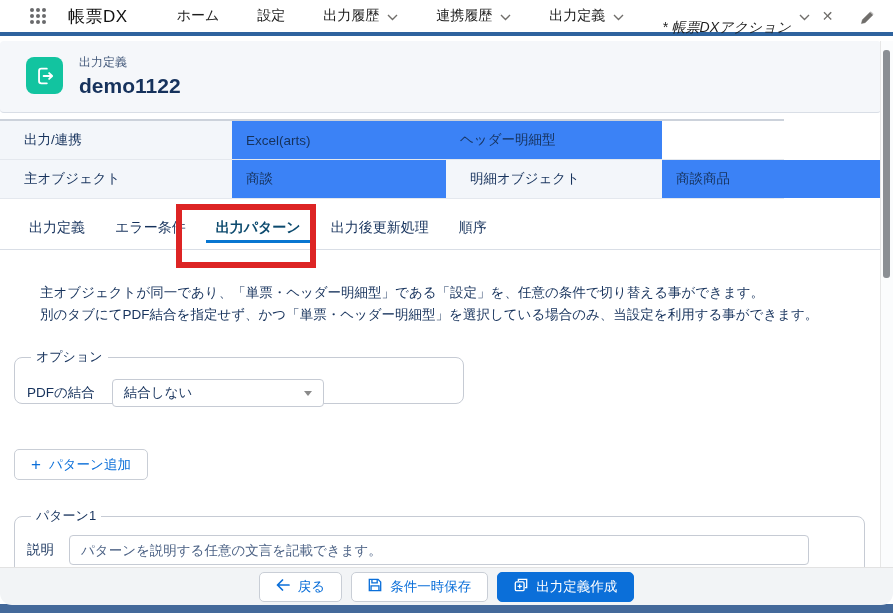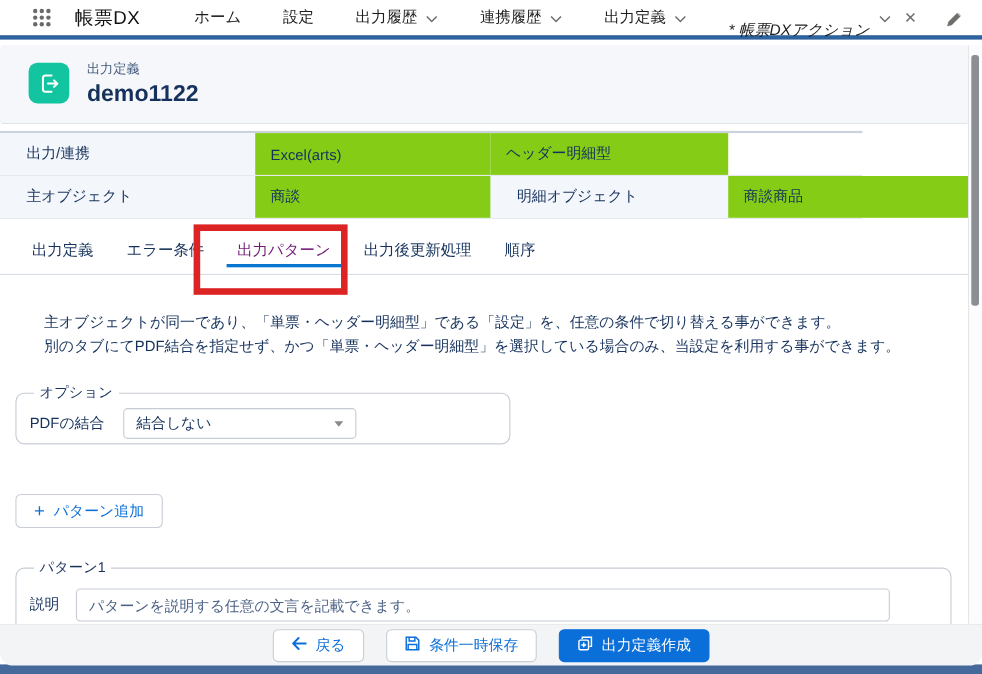--- a/index.html
+++ b/index.html
@@ -25,40 +25,40 @@
        border-radius:8px;display:flex;align-items:center;justify-content:center;}
   .header-text{position:absolute;left:79px;top:13px;}
   .record-type{font-size:12px;color:#42587a;}
   .record-title{font-size:21px;color:#16325c;font-weight:700;margin-top:3px;}
 
   
   .details{position:absolute;top:119px;left:0;width:784px;border-top:2px solid #ccd2db;}
   .detail-row{display:grid;grid-template-columns:232px 214px 216px 219px;height:38px;border-bottom:1px solid #e4e8ee;}
   .cell{display:flex;align-items:center;font-size:13.5px;color:#16325c;}
   .cell.label{background:#f3f6fa;padding-left:24px;}
-  .cell.value{background:#84cc16;padding-left:14px;}
+  .cell.value{background:#3b82f6;padding-left:14px;}
 
   
   .tabbar{position:absolute;top:206px;left:0;width:881px;height:44px;border-bottom:1px solid #d9dee6;
        display:flex;align-items:center;padding-left:27px;gap:26px;box-sizing:border-box;font-size:14px;color:#16325c;}
   .tab{position:relative;height:44px;display:flex;align-items:center;cursor:pointer;padding:0 2px;}
-  .tab.active{color:#701a75;font-weight:400;}
+  .tab.active{color:#0c4a6e;font-weight:700;}
   .tab.active::after{content:"";position:absolute;left:-8px;right:-8px;bottom:7px;height:3px;background:#0876d1;}
 
   
   .annotation{position:absolute;left:176px;top:204px;width:128px;height:52px;border:6px solid #dd2424;z-index:9;pointer-events:none;}
 
   
   .description{position:absolute;left:40px;top:282px;font-size:13.5px;color:#16325c;line-height:22px;}
 
   
   fieldset{border:1px solid #c6cbd4;border-radius:8px;margin:0;background:#fff;}
   legend{font-size:13px;color:#16325c;padding:0 5px;margin-left:4px;}
   .options-fs{position:absolute;left:14px;top:348px;width:436px;height:44px;padding:2px 0 8px 12px;}
-  .opt-row{display:flex;align-items:center;gap:17px;margin-top:3px;}
+  .opt-row{display:flex;align-items:center;gap:17px;margin-top:11px;}
   .field-label{font-size:13.5px;color:#16325c;}
   .select-box{width:212px;height:28px;border:1px solid #c6cbd4;border-radius:4px;background:#fff;
        display:flex;align-items:center;justify-content:space-between;padding:0 11px;box-sizing:border-box;
        font-size:13.5px;color:#16325c;cursor:pointer;}
   .tri-down{width:0;height:0;border-left:4px solid transparent;border-right:4px solid transparent;border-top:5px solid #8a8a8a;}
 
   .pattern-fs{position:absolute;left:14px;top:507px;width:851px;height:90px;padding:2px 0 0 12px;box-sizing:border-box;}
   .pat-row{display:flex;align-items:center;gap:15px;margin-top:8px;}
   .text-input{width:740px;height:30px;border:1px solid #c6cbd4;border-radius:4px;font-size:13.5px;
        padding:0 11px;color:#16325c;font-family:inherit;box-sizing:border-box;}
@@ -68,21 +68,21 @@
   .btn{display:flex;align-items:center;gap:8px;height:31px;padding:0 16px;border-radius:5px;
        font-size:13.5px;cursor:pointer;box-sizing:border-box;white-space:nowrap;}
   .btn-outline{background:#fff;border:1px solid #c9ced6;color:#0b6fd9;}
   .btn-primary{background:#0b6fd9;border:1px solid #0b6fd9;color:#fff;}
   .add-pattern{position:absolute;left:14px;top:449px;}
   .plus-glyph{font-size:17px;line-height:1;color:#0b6fd9;}
 
   
   .footer{position:absolute;left:0;top:567px;width:893px;height:38px;background:#f2f4f6;
        border-top:1px solid #e2e2e2;border-radius:0 0 12px 12px;display:flex;align-items:center;
-       justify-content:center;gap:20px;z-index:8;box-sizing:border-box;}
+       justify-content:center;gap:9px;z-index:8;box-sizing:border-box;}
   .footer .btn{height:30px;}
   .bottom-strip{position:absolute;left:0;top:604px;width:893px;height:9px;background:#44699a;z-index:7;}
 
   
   .scroll-track{position:absolute;top:41px;right:0;width:12px;height:526px;background:#fbfcfd;border-left:1px solid #e6e6e6;}
   .scroll-thumb{position:absolute;top:9px;left:2px;width:7px;height:228px;background:#8b8f94;border-radius:3px;cursor:pointer;}
 </style>
 </head>
 <body>
 

